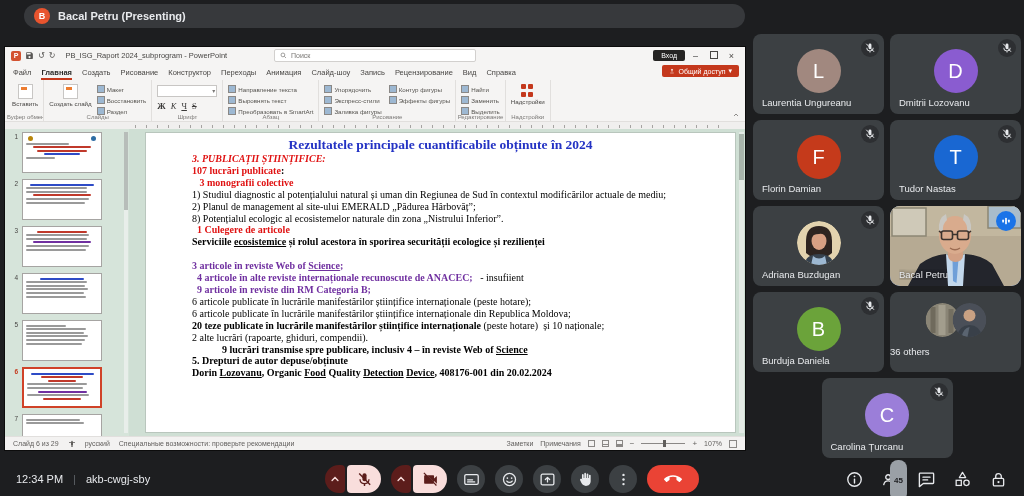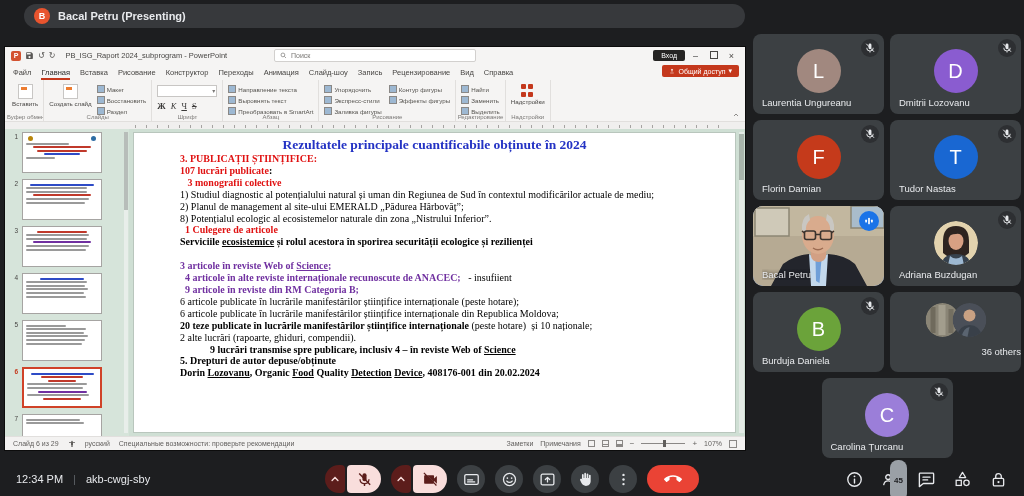--- a/index.html
+++ b/index.html
@@ -37,21 +37,21 @@
     background:#fff;border:1px solid #d2d0ce;border-radius:2px;display:flex;align-items:center;
     gap:4px;padding:0 5px;font-size:7px;color:#797774;
   }
   .win-controls{margin-left:auto;display:flex;gap:3px;align-items:center;}
   .signin-btn{background:#252423;color:#fff;font-size:7px;padding:2px 8px;border-radius:2px;border:none;}
   .win-glyph{font-size:9px;color:#484644;width:15px;text-align:center;line-height:12px;}
   .restore-box{display:inline-block;width:6px;height:6px;border:1px solid #484644;}
 
   .ppt-menubar{height:16px;display:flex;align-items:center;padding:0 8px;gap:10px;position:relative;background:#f5f4f3;}
   .menu-item{font-size:7.5px;color:#484644;white-space:nowrap;}
-  .menu-item.active{font-weight:normal;color:#2b2a29;position:relative;}
+  .menu-item.active{font-weight:bold;color:#2b2a29;position:relative;}
   .menu-item.active::after{content:"";position:absolute;left:0;right:0;bottom:-3px;height:2px;background:#c4381c;}
   .share-btn{
     position:absolute;right:6px;top:1px;background:#c4381c;color:#fff;font-size:7px;
     padding:2px 7px;border-radius:2px;display:flex;align-items:center;gap:3px;border:none;
   }
 
   .ppt-ribbon{height:41px;display:flex;padding:0 2px;background:#f5f4f3;border-bottom:1px solid #e1dfdd;position:relative;}
   .rib-group{position:relative;border-right:1px solid #e1dfdd;padding:2px 5px 9px;box-sizing:border-box;}
   .rib-label{position:absolute;bottom:1px;left:0;right:0;text-align:center;font-size:6px;color:#7a7876;white-space:nowrap;overflow:hidden;}
   .rib-items{display:flex;gap:5px;align-items:flex-start;height:30px;}
@@ -66,61 +66,61 @@
   .rib-fontbox{width:58px;height:10px;border:1px solid #c8c6c4;background:#fff;margin-top:3px;position:relative;}
   .rib-fontbox::after{content:"▾";font-size:6px;color:#7a7876;position:absolute;right:1px;top:1px;}
   .font-btns{display:flex;gap:5px;font-size:8.5px;color:#3b3a39;margin-top:4px;font-family:"Liberation Serif",serif;}
   .fb0{font-weight:bold}.fb1{font-style:italic}.fb2{text-decoration:underline}.fb3{text-decoration:line-through}
   .rib-collapse{position:absolute;right:4px;bottom:2px;width:10px;height:8px;}
 
   .ppt-ruler{height:7px;background:#f0efee;border-bottom:1px solid #e1dfdd;position:relative;}
   .ppt-ruler::after{content:"";position:absolute;left:130px;right:20px;bottom:1px;height:3px;
     background:repeating-linear-gradient(90deg,#a5a3a1 0,#a5a3a1 1px,transparent 1px,transparent 11px);}
 
-  .ppt-canvas{position:absolute;top:82px;bottom:14px;left:0;right:0;background:#cfdfd4;display:flex;}
+  .ppt-canvas{position:absolute;top:82px;bottom:14px;left:0;right:0;background:#cfdfd4;display:flex;gap:12px;}
   .thumb-panel{width:112px;flex:0 0 auto;padding:3px 8px 0 4px;overflow:hidden;position:relative;background:#d6e4da;}
   .thumb-row{display:flex;gap:4px;margin-bottom:6px;}
   .thumb-num{font-size:6.5px;color:#484644;width:9px;text-align:right;padding-top:1px;flex:0 0 auto;}
   .thumb-box{width:80px;height:41px;background:#fff;border:1px solid #a6a4a2;box-sizing:border-box;overflow:hidden;padding:2px 3px;}
   .thumb-row.current .thumb-box{border:2px solid #d04228;}
   .thumb-row.current .thumb-num{color:#c4381c;font-weight:bold;}
   .tl{height:2px;margin:1.6px 0;background:#9a9a9a;border-radius:1px;}
   .logo-row{display:flex;justify-content:space-between;margin:1px 2px;}
   .logo-dot{width:5px;height:5px;border-radius:50%;}
   .thumb-scroll{position:absolute;right:1px;top:3px;bottom:3px;width:4px;background:#e8eeea;}
   .thumb-scroll i{position:absolute;top:0;left:0;right:0;height:78px;background:#b7bdb9;}
 
   .slide-wrap{flex:1;padding:3px 9px 3px 4px;position:relative;}
   .slide{width:100%;height:100%;background:#fff;border:1px solid #b9c6bd;box-sizing:border-box;
     overflow:hidden;padding:3px 10px 2px 46px;font-family:"Liberation Serif",serif;}
   .slide-title{text-align:center;color:#2433c4;font-weight:bold;font-size:13.5px;line-height:17px;margin-right:36px;}
   .slide-line{font-size:10px;line-height:11.9px;color:#000;white-space:pre-wrap;margin:0;}
   .seg.red{color:#e01212}.seg.purple{color:#7030a0}
-  .seg.b{font-weight:bold}.seg.i{}.seg.u{text-decoration:underline}
+  .seg.b{font-weight:bold}.seg.i{font-style:italic}.seg.u{text-decoration:underline}
   .slide-scroll{position:absolute;right:1px;top:3px;bottom:3px;width:5px;background:#e3eae5;}
   .slide-scroll i{position:absolute;top:2px;left:0;right:0;height:46px;background:#a8b4ab;}
 
   .ppt-status{position:absolute;bottom:0;left:0;right:0;height:14px;background:#f3f2f1;border-top:1px solid #e1dfdd;
     display:flex;align-items:center;font-size:7px;color:#605e5c;padding:0 8px;gap:9px;box-sizing:border-box;}
   .status-right{margin-left:auto;display:flex;align-items:center;gap:7px;}
   .vbox{width:7px;height:7px;border:1px solid #8a8886;display:inline-block;box-sizing:border-box;}
   .vbox.v2{background:linear-gradient(#8a8886 1px,transparent 1px) 0 3px/100% 100% no-repeat;}
   .vbox.v3{border-bottom-width:3px;}
   .zoom-slider{width:44px;height:1px;background:#8a8886;position:relative;}
   .zthumb{position:absolute;left:22px;top:-3px;width:3px;height:7px;background:#605e5c;}
   .zsign{font-size:8px;color:#605e5c;}
   .fitbox{width:8px;height:8px;border:1px solid #8a8886;box-sizing:border-box;}
 
   
   .people{position:absolute;left:753px;top:34px;width:268px;display:flex;flex-wrap:wrap;gap:6px;justify-content:center;}
   .tile{width:131px;height:80px;background:#3c4043;border-radius:8px;position:relative;overflow:hidden;box-sizing:border-box;}
   .tile.speaking{border-radius:10px;outline:3px solid #8ab4f8;outline-offset:-3px;}
   .tile-name{position:absolute;left:9px;bottom:6px;font-size:9.5px;color:#e8eaed;white-space:nowrap;max-width:115px;overflow:hidden;}
   .tile.video .tile-name{text-shadow:0 0 4px rgba(0,0,0,.9);}
-  .tile-name.center{left:0;right:0;text-align:right;bottom:15px;max-width:none;}
+  .tile-name.center{left:0;right:16px;text-align:left;bottom:15px;max-width:none;}
   .avatar{position:absolute;left:50%;top:15px;transform:translateX(-50%);width:44px;height:44px;border-radius:50%;
     display:flex;align-items:center;justify-content:center;font-size:20px;color:#fff;}
   svg.avatar{display:block;}
   .mic-badge{position:absolute;top:5px;right:5px;width:18px;height:18px;border-radius:50%;
     background:rgba(32,33,36,.55);display:flex;align-items:center;justify-content:center;padding:3px;box-sizing:border-box;}
   .sound-badge{position:absolute;top:5px;right:5px;width:20px;height:20px;border-radius:50%;
     background:#1a73e8;display:flex;align-items:center;justify-content:center;padding:4px;box-sizing:border-box;}
   .vid{position:absolute;inset:0;width:100%;height:100%;}
   .dual{position:absolute;top:11px;left:50%;transform:translateX(-50%);display:flex;}
   .mini-av{width:34px;height:34px;border-radius:50%;}
@@ -175,21 +175,21 @@
       <button class="signin-btn">Вход</button>
       <span class="win-glyph">–</span>
       <span class="win-glyph"><span class="restore-box"></span></span>
       <span class="win-glyph">×</span>
     </span>
   </div>
 
   <div class="ppt-menubar" id="ppt-menus">
     <span class="menu-item">Файл</span>
       <span class="menu-item active">Главная</span>
-      <span class="menu-item">Вставка</span>
+      <span class="menu-item">Создать</span>
       <span class="menu-item">Рисование</span>
       <span class="menu-item">Конструктор</span>
       <span class="menu-item">Переходы</span>
       <span class="menu-item">Анимация</span>
       <span class="menu-item">Слайд-шоу</span>
       <span class="menu-item">Запись</span>
       <span class="menu-item">Рецензирование</span>
       <span class="menu-item">Вид</span>
       <span class="menu-item">Справка</span>
       <button class="share-btn">
@@ -513,20 +513,45 @@
       <div class="avatar" style="background: rgb(25, 103, 210);">T</div>
       <span class="tile-name">Tudor Nastas</span>
       <span class="mic-badge">
         <svg viewBox="0 0 24 24" width="100%" height="100%">
           <path fill="#e8eaed" d="M12 14.5a2.9 2.9 0 0 0 2.9-2.9V6a2.9 2.9 0 0 0-5.8 0v5.6A2.9 2.9 0 0 0 12 14.5z"></path>
           <path fill="#e8eaed" d="M17.4 11.6a5.4 5.4 0 0 1-10.8 0H4.8a7.2 7.2 0 0 0 6.2 7.1v2.5h2v-2.5a7.2 7.2 0 0 0 6.2-7.1h-1.8z"></path>
           <path stroke="#e8eaed" stroke-width="2" d="M4.5 3.5 20 19.5"></path>
         </svg>
       </span>
     </div>
+    <div class="tile">
+      <svg class="avatar" viewBox="0 0 44 44">
+ <defs>
+          <clipPath id="cpA">
+            <circle cx="22" cy="22" r="22"></circle>
+          </clipPath>
+        </defs>
+ <g clip-path="url(#cpA)">
+          <rect width="44" height="44" fill="#e3d3ae"></rect>
+ <path d="M22 5q13 0 13 15l0 12-8 6H17l-8-6V20Q9 5 22 5z" fill="#2e2420"></path>
+ <ellipse cx="22" cy="20" rx="7.5" ry="9" fill="#d8a083"></ellipse>
+ <path d="M13 17q2-9 9-9q8 0 9 10q-4-6-9-5q-6 0-9 4z" fill="#2e2420"></path>
+ <path d="M7 44q2-11 15-11q13 0 15 11z" fill="#37424e"></path>
+ <path d="M16 35q6 5 12 0l2 9H14z" fill="#9db8d2"></path>
+        </g>
+      </svg>
+      <span class="tile-name">Adriana Buzdugan</span>
+      <span class="mic-badge">
+        <svg viewBox="0 0 24 24" width="100%" height="100%">
+          <path fill="#e8eaed" d="M12 14.5a2.9 2.9 0 0 0 2.9-2.9V6a2.9 2.9 0 0 0-5.8 0v5.6A2.9 2.9 0 0 0 12 14.5z"></path>
+          <path fill="#e8eaed" d="M17.4 11.6a5.4 5.4 0 0 1-10.8 0H4.8a7.2 7.2 0 0 0 6.2 7.1v2.5h2v-2.5a7.2 7.2 0 0 0 6.2-7.1h-1.8z"></path>
+          <path stroke="#e8eaed" stroke-width="2" d="M4.5 3.5 20 19.5"></path>
+        </svg>
+      </span>
+    </div>
     <div class="tile speaking video">
       <svg class="vid" viewBox="0 0 131 80" preserveAspectRatio="none">
  <rect width="131" height="80" fill="#b6aa93"></rect>
         <rect width="131" height="30" fill="#c2b79f"></rect>
  <rect x="2" y="2" width="34" height="28" fill="#cfc9b8" stroke="#8c8674" stroke-width="1.5"></rect>
  <rect x="98" y="0" width="33" height="22" fill="#a9bccb" stroke="#8c8674" stroke-width="1.5"></rect>
  <path d="M18 80 L30 58 Q42 49 56 48 L65 54 L75 48 Q92 49 102 58 L114 80 Z" fill="#23252c"></path>
  <path d="M56 48 L65 54 L75 48 L73 80 L58 80 Z" fill="#c3d8ec"></path>
  <path d="M62.5 53 L68.5 53 L66.5 77 L63 75 Z" fill="#6f9fd8"></path>
  <path d="M58 41 h15 v9 a7.5 6 0 0 1 -15 0 Z" fill="#d2a084"></path>
@@ -539,45 +564,20 @@
   <path d="M62.5 28.5h5M51.5 27l-2.5-2M78.5 27l2.5-2"></path>
         </g>
  <path d="M60 42q5 3.5 10 0" stroke="#9c6b52" stroke-width="1.4" fill="none"></path>
       </svg>
       <span class="tile-name">Bacal Petru</span>
       <span class="sound-badge">
         <svg viewBox="0 0 24 24" width="100%" height="100%">
           <rect x="4.5" y="9" width="3.4" height="6" rx="1.7" fill="#ffffff"></rect>
           <rect x="10.3" y="5.5" width="3.4" height="13" rx="1.7" fill="#ffffff"></rect>
           <rect x="16.1" y="9" width="3.4" height="6" rx="1.7" fill="#ffffff"></rect>
-        </svg>
-      </span>
-    </div>
-    <div class="tile">
-      <svg class="avatar" viewBox="0 0 44 44">
- <defs>
-          <clipPath id="cpA">
-            <circle cx="22" cy="22" r="22"></circle>
-          </clipPath>
-        </defs>
- <g clip-path="url(#cpA)">
-          <rect width="44" height="44" fill="#e3d3ae"></rect>
- <path d="M22 5q13 0 13 15l0 12-8 6H17l-8-6V20Q9 5 22 5z" fill="#2e2420"></path>
- <ellipse cx="22" cy="20" rx="7.5" ry="9" fill="#d8a083"></ellipse>
- <path d="M13 17q2-9 9-9q8 0 9 10q-4-6-9-5q-6 0-9 4z" fill="#2e2420"></path>
- <path d="M7 44q2-11 15-11q13 0 15 11z" fill="#37424e"></path>
- <path d="M16 35q6 5 12 0l2 9H14z" fill="#9db8d2"></path>
-        </g>
-      </svg>
-      <span class="tile-name">Adriana Buzdugan</span>
-      <span class="mic-badge">
-        <svg viewBox="0 0 24 24" width="100%" height="100%">
-          <path fill="#e8eaed" d="M12 14.5a2.9 2.9 0 0 0 2.9-2.9V6a2.9 2.9 0 0 0-5.8 0v5.6A2.9 2.9 0 0 0 12 14.5z"></path>
-          <path fill="#e8eaed" d="M17.4 11.6a5.4 5.4 0 0 1-10.8 0H4.8a7.2 7.2 0 0 0 6.2 7.1v2.5h2v-2.5a7.2 7.2 0 0 0 6.2-7.1h-1.8z"></path>
-          <path stroke="#e8eaed" stroke-width="2" d="M4.5 3.5 20 19.5"></path>
         </svg>
       </span>
     </div>
     <div class="tile">
       <div class="avatar" style="background: rgb(107, 163, 58);">B</div>
       <span class="tile-name">Burduja Daniela</span>
       <span class="mic-badge">
         <svg viewBox="0 0 24 24" width="100%" height="100%">
           <path fill="#e8eaed" d="M12 14.5a2.9 2.9 0 0 0 2.9-2.9V6a2.9 2.9 0 0 0-5.8 0v5.6A2.9 2.9 0 0 0 12 14.5z"></path>
           <path fill="#e8eaed" d="M17.4 11.6a5.4 5.4 0 0 1-10.8 0H4.8a7.2 7.2 0 0 0 6.2 7.1v2.5h2v-2.5a7.2 7.2 0 0 0 6.2-7.1h-1.8z"></path>

